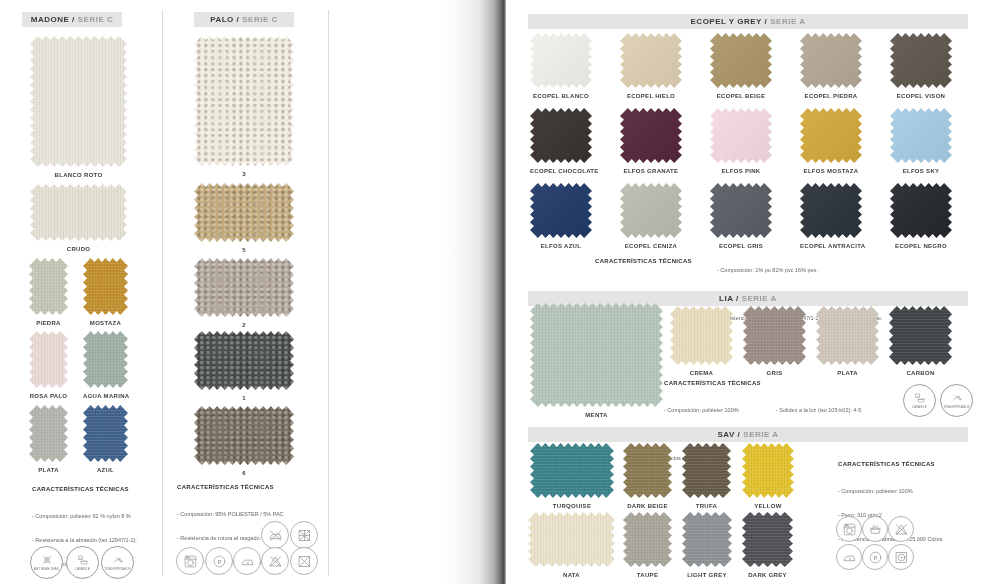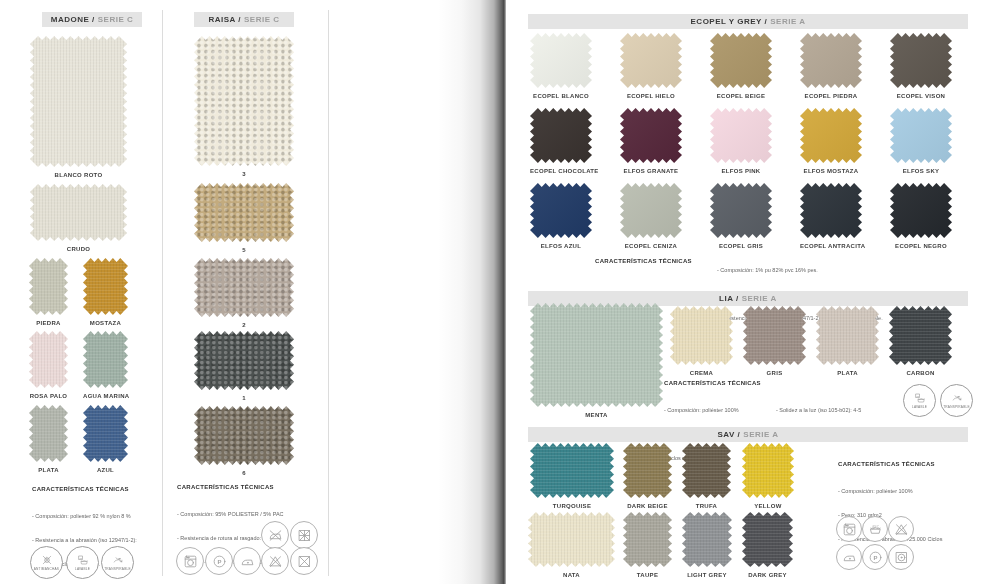--- a/index.html
+++ b/index.html
@@ -144,21 +144,21 @@
       <path d="M8 7.5 C11.5 13.5 15.5 9.5 19.5 15.5"></path>
       <path d="M19.5 15.5 l.3-3 M19.5 15.5 l-3-.3"></path>
     </symbol>
   </defs>
 </svg>
 
 <div class="vline" style="left:162px"></div>
 <div class="vline" style="left:328px"></div>
 <div id="fold"></div>
 
-<div class="hbar" style="left:42px;top:12px;width:100px">
+<div class="hbar" style="left:22px;top:12px;width:100px">
   <span class="hmain">MADONE /</span>
   <span class="hser">SERIE C</span>
 </div>
 
 <div class="cell" style="left:30px;top:36px;width:97px">
   <div class="swatch shadowed tex-weave" style="height: 131px; background-color: rgb(231, 228, 217); clip-path: polygon(4px 4px, 8.04545px 0px, 12.0909px 4px, 16.1364px 0px, 20.1818px 4px, 24.2273px 0px, 28.2727px 4px, 32.3182px 0px, 36.3636px 4px, 40.4091px 0px, 44.4545px 4px, 48.5px 0px, 52.5455px 4px, 56.5909px 0px, 60.6364px 4px, 64.6818px 0px, 68.7273px 4px, 72.7727px 0px, 76.8182px 4px, 80.8636px 0px, 84.9091px 4px, 88.9545px 0px, 93px 4px, 93px 4px, 97px 8.1px, 93px 12.2px, 97px 16.3px, 93px 20.4px, 97px 24.5px, 93px 28.6px, 97px 32.7px, 93px 36.8px, 97px 40.9px, 93px 45px, 97px 49.1px, 93px 53.2px, 97px 57.3px, 93px 61.4px, 97px 65.5px, 93px 69.6px, 97px 73.7px, 93px 77.8px, 97px 81.9px, 93px 86px, 97px 90.1px, 93px 94.2px, 97px 98.3px, 93px 102.4px, 97px 106.5px, 93px 110.6px, 97px 114.7px, 93px 118.8px, 97px 122.9px, 93px 127px, 93px 127px, 88.9545px 131px, 84.9091px 127px, 80.8636px 131px, 76.8182px 127px, 72.7727px 131px, 68.7273px 127px, 64.6818px 131px, 60.6364px 127px, 56.5909px 131px, 52.5455px 127px, 48.5px 131px, 44.4545px 127px, 40.4091px 131px, 36.3636px 127px, 32.3182px 131px, 28.2727px 127px, 24.2273px 131px, 20.1818px 127px, 16.1364px 131px, 12.0909px 127px, 8.04545px 131px, 4px 127px, 4px 127px, 0px 122.9px, 4px 118.8px, 0px 114.7px, 4px 110.6px, 0px 106.5px, 4px 102.4px, 0px 98.3px, 4px 94.2px, 0px 90.1px, 4px 86px, 0px 81.9px, 4px 77.8px, 0px 73.7px, 4px 69.6px, 0px 65.5px, 4px 61.4px, 0px 57.3px, 4px 53.2px, 0px 49.1px, 4px 45px, 0px 40.9px, 4px 36.8px, 0px 32.7px, 4px 28.6px, 0px 24.5px, 4px 20.4px, 0px 16.3px, 4px 12.2px, 0px 8.1px);"></div>
   <div class="sw-label">BLANCO ROTO</div>
 </div>
 <div class="cell" style="left:30px;top:184px;width:97px">
   <div class="swatch shadowed tex-weave" style="height: 57px; background-color: rgb(227, 224, 212); clip-path: polygon(4px 4px, 8.04545px 0px, 12.0909px 4px, 16.1364px 0px, 20.1818px 4px, 24.2273px 0px, 28.2727px 4px, 32.3182px 0px, 36.3636px 4px, 40.4091px 0px, 44.4545px 4px, 48.5px 0px, 52.5455px 4px, 56.5909px 0px, 60.6364px 4px, 64.6818px 0px, 68.7273px 4px, 72.7727px 0px, 76.8182px 4px, 80.8636px 0px, 84.9091px 4px, 88.9545px 0px, 93px 4px, 93px 4px, 97px 8.08333px, 93px 12.1667px, 97px 16.25px, 93px 20.3333px, 97px 24.4167px, 93px 28.5px, 97px 32.5833px, 93px 36.6667px, 97px 40.75px, 93px 44.8333px, 97px 48.9167px, 93px 53px, 93px 53px, 88.9545px 57px, 84.9091px 53px, 80.8636px 57px, 76.8182px 53px, 72.7727px 57px, 68.7273px 53px, 64.6818px 57px, 60.6364px 53px, 56.5909px 57px, 52.5455px 53px, 48.5px 57px, 44.4545px 53px, 40.4091px 57px, 36.3636px 53px, 32.3182px 57px, 28.2727px 53px, 24.2273px 57px, 20.1818px 53px, 16.1364px 57px, 12.0909px 53px, 8.04545px 57px, 4px 53px, 4px 53px, 0px 48.9167px, 4px 44.8333px, 0px 40.75px, 4px 36.6667px, 0px 32.5833px, 4px 28.5px, 0px 24.4167px, 4px 20.3333px, 0px 16.25px, 4px 12.1667px, 0px 8.08333px);"></div>
@@ -212,21 +212,21 @@
   <div class="blabel">LAVABLE</div>
 </div>
 <div class="badge" style="left:101px;top:546px;width:31px;height:31px">
   <svg class="ico bico" viewBox="0 0 24 24">
       <use href="#sym-breathe"></use>
     </svg>
   <div class="blabel">TRANSPIRABLE</div>
 </div>
 
 <div class="hbar" style="left:194px;top:12px;width:100px">
-  <span class="hmain">RAISA /</span>
+  <span class="hmain">PALO /</span>
   <span class="hser">SERIE C</span>
 </div>
 
 <div class="cell" style="left:194px;top:36px;width:100px">
   <div class="swatch shadowed tex-boucle" style="height: 130px; background-color: rgb(239, 234, 219); clip-path: polygon(4px 4px, 7.83333px 0px, 11.6667px 4px, 15.5px 0px, 19.3333px 4px, 23.1667px 0px, 27px 4px, 30.8333px 0px, 34.6667px 4px, 38.5px 0px, 42.3333px 4px, 46.1667px 0px, 50px 4px, 53.8333px 0px, 57.6667px 4px, 61.5px 0px, 65.3333px 4px, 69.1667px 0px, 73px 4px, 76.8333px 0px, 80.6667px 4px, 84.5px 0px, 88.3333px 4px, 92.1667px 0px, 96px 4px, 96px 4px, 100px 8.06667px, 96px 12.1333px, 100px 16.2px, 96px 20.2667px, 100px 24.3333px, 96px 28.4px, 100px 32.4667px, 96px 36.5333px, 100px 40.6px, 96px 44.6667px, 100px 48.7333px, 96px 52.8px, 100px 56.8667px, 96px 60.9333px, 100px 65px, 96px 69.0667px, 100px 73.1333px, 96px 77.2px, 100px 81.2667px, 96px 85.3333px, 100px 89.4px, 96px 93.4667px, 100px 97.5333px, 96px 101.6px, 100px 105.667px, 96px 109.733px, 100px 113.8px, 96px 117.867px, 100px 121.933px, 96px 126px, 96px 126px, 92.1667px 130px, 88.3333px 126px, 84.5px 130px, 80.6667px 126px, 76.8333px 130px, 73px 126px, 69.1667px 130px, 65.3333px 126px, 61.5px 130px, 57.6667px 126px, 53.8333px 130px, 50px 126px, 46.1667px 130px, 42.3333px 126px, 38.5px 130px, 34.6667px 126px, 30.8333px 130px, 27px 126px, 23.1667px 130px, 19.3333px 126px, 15.5px 130px, 11.6667px 126px, 7.83333px 130px, 4px 126px, 4px 126px, 0px 121.933px, 4px 117.867px, 0px 113.8px, 4px 109.733px, 0px 105.667px, 4px 101.6px, 0px 97.5333px, 4px 93.4667px, 0px 89.4px, 4px 85.3333px, 0px 81.2667px, 4px 77.2px, 0px 73.1333px, 4px 69.0667px, 0px 65px, 4px 60.9333px, 0px 56.8667px, 4px 52.8px, 0px 48.7333px, 4px 44.6667px, 0px 40.6px, 4px 36.5333px, 0px 32.4667px, 4px 28.4px, 0px 24.3333px, 4px 20.2667px, 0px 16.2px, 4px 12.1333px, 0px 8.06667px);"></div>
   <div class="sw-label">3</div>
 </div>
 <div class="cell" style="left:194px;top:183px;width:100px">
   <div class="swatch softshadow tex-boucle" style="height: 59px; background-color: rgb(195, 171, 126); clip-path: polygon(4px 4px, 7.83333px 0px, 11.6667px 4px, 15.5px 0px, 19.3333px 4px, 23.1667px 0px, 27px 4px, 30.8333px 0px, 34.6667px 4px, 38.5px 0px, 42.3333px 4px, 46.1667px 0px, 50px 4px, 53.8333px 0px, 57.6667px 4px, 61.5px 0px, 65.3333px 4px, 69.1667px 0px, 73px 4px, 76.8333px 0px, 80.6667px 4px, 84.5px 0px, 88.3333px 4px, 92.1667px 0px, 96px 4px, 96px 4px, 100px 8.25px, 96px 12.5px, 100px 16.75px, 96px 21px, 100px 25.25px, 96px 29.5px, 100px 33.75px, 96px 38px, 100px 42.25px, 96px 46.5px, 100px 50.75px, 96px 55px, 96px 55px, 92.1667px 59px, 88.3333px 55px, 84.5px 59px, 80.6667px 55px, 76.8333px 59px, 73px 55px, 69.1667px 59px, 65.3333px 55px, 61.5px 59px, 57.6667px 55px, 53.8333px 59px, 50px 55px, 46.1667px 59px, 42.3333px 55px, 38.5px 59px, 34.6667px 55px, 30.8333px 59px, 27px 55px, 23.1667px 59px, 19.3333px 55px, 15.5px 59px, 11.6667px 55px, 7.83333px 59px, 4px 55px, 4px 55px, 0px 50.75px, 4px 46.5px, 0px 42.25px, 4px 38px, 0px 33.75px, 4px 29.5px, 0px 25.25px, 4px 21px, 0px 16.75px, 4px 12.5px, 0px 8.25px);"></div>
   <div class="sw-label">5</div>

